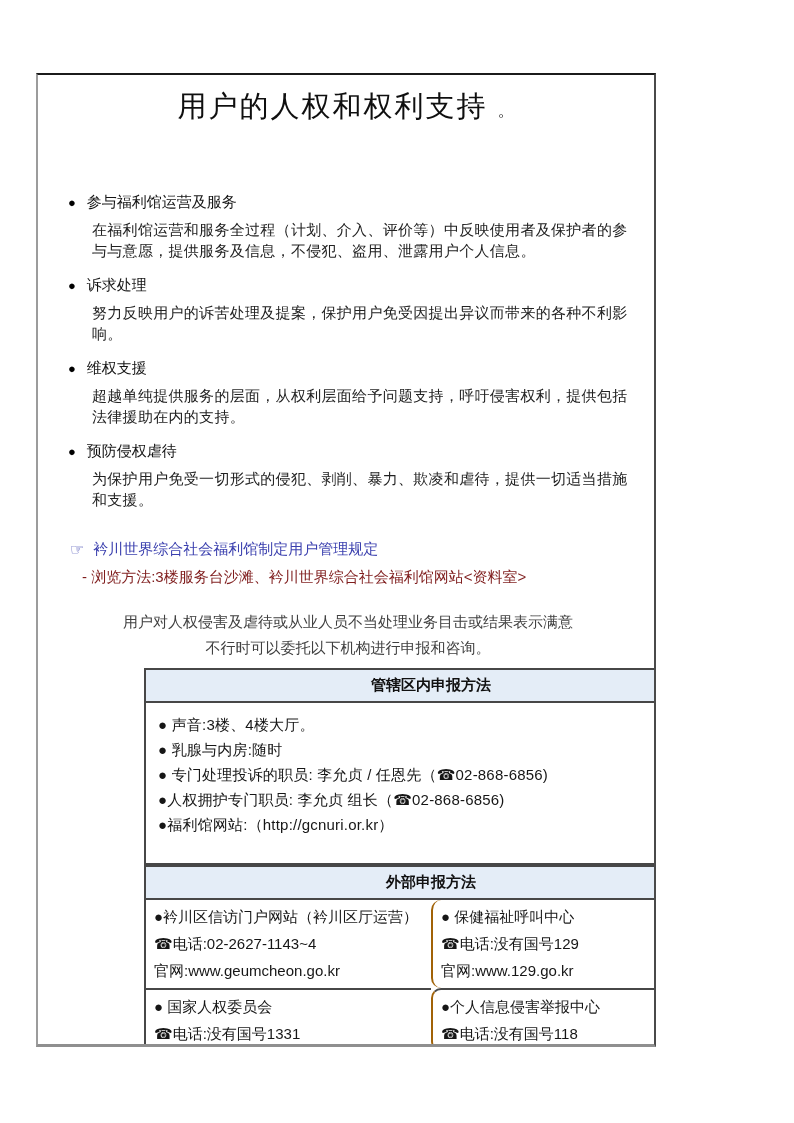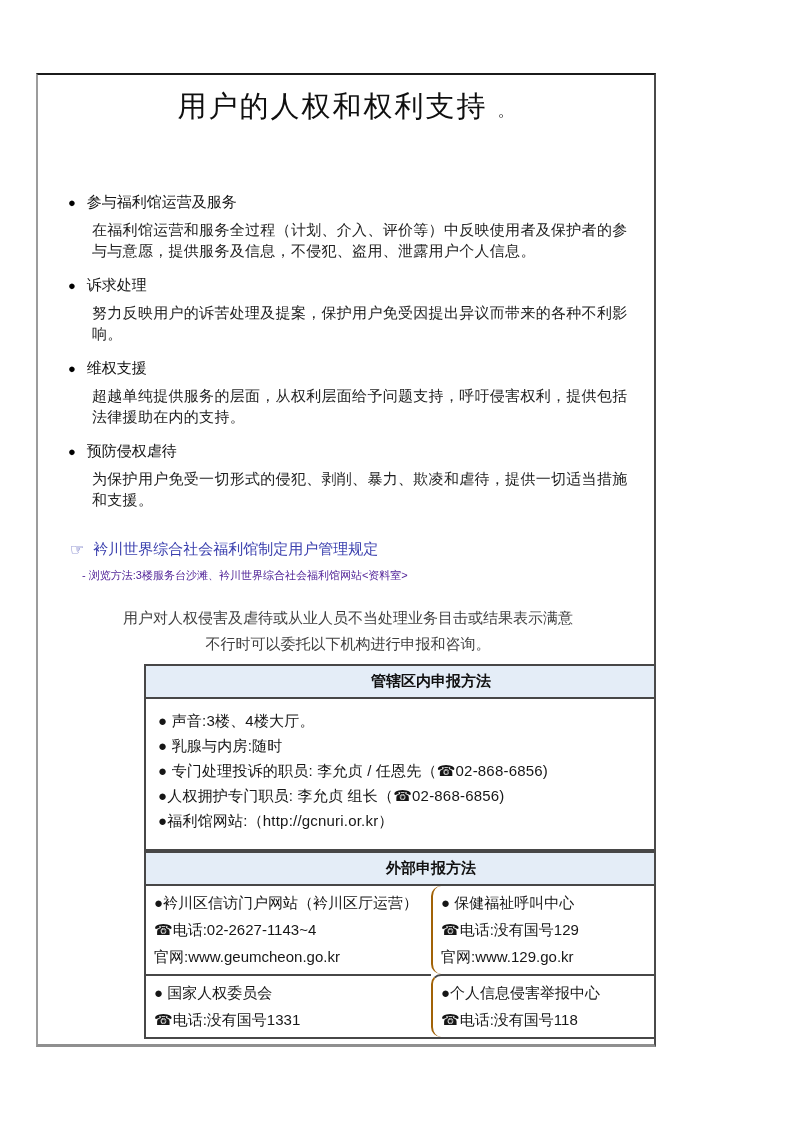--- a/index.html
+++ b/index.html
@@ -18,29 +18,29 @@
   .sections { margin-top:66px; }
   .section { margin-bottom:15px; }
   .sec-head { display:flex; align-items:center; gap:11px; font-size:15px; color:#141414; }
   .bullet { font-size:13px; line-height:1; color:#000; }
   .sec-body { margin:7px 0 0 24px; font-size:15px; line-height:21px; color:#222;
     letter-spacing:0.3px; }
   .links-block { margin:30px 0 0 2px; }
   .link-line { display:flex; align-items:center; gap:9px; font-size:15px;
     color:#3a3fae; margin-bottom:9px; }
   .link-line .hand { font-size:16px; }
-  .link-sub { margin-left:12px; font-size:11px; color:#4c1d95; }
+  .link-sub { margin-left:12px; font-size:15px; color:#7f1d1d; }
   .notice { margin-top:22px; text-align:center; font-size:15px; line-height:26px;
     color:#404040; }
   .tbl { width:574px; margin-left:76px; border:2px solid #474747; background:#fff; }
   .tbl-internal { margin-top:7px; }
   .tbl-external { }
   .tbl-header { background:#e4edf7; border-bottom:2px solid #474747;
     text-align:center; font-weight:bold; font-size:15px; padding:6px 0; color:#111; }
-  .tbl1-body { padding:9px 12px 16px 12px; }
+  .tbl1-body { padding:9px 12px 26px 12px; }
   .tbl1-row { font-size:15px; line-height:25px; color:#161616; letter-spacing:0.2px; }
   .tbl2-grid { display:grid; grid-template-columns:285px 285px; }
   .tbl2-cell { padding:3px 16px 4px 8px; }
   .tbl2-cell.col-right { border-left:2px solid #a16207;border-radius:10px; }
   .tbl2-cell.row-bottom { border-top:2px solid #474747; }
   .cell-line { font-size:15px; line-height:27px; color:#161616; white-space:nowrap;
     overflow:hidden; }
 </style>
 </head>
 <body>

